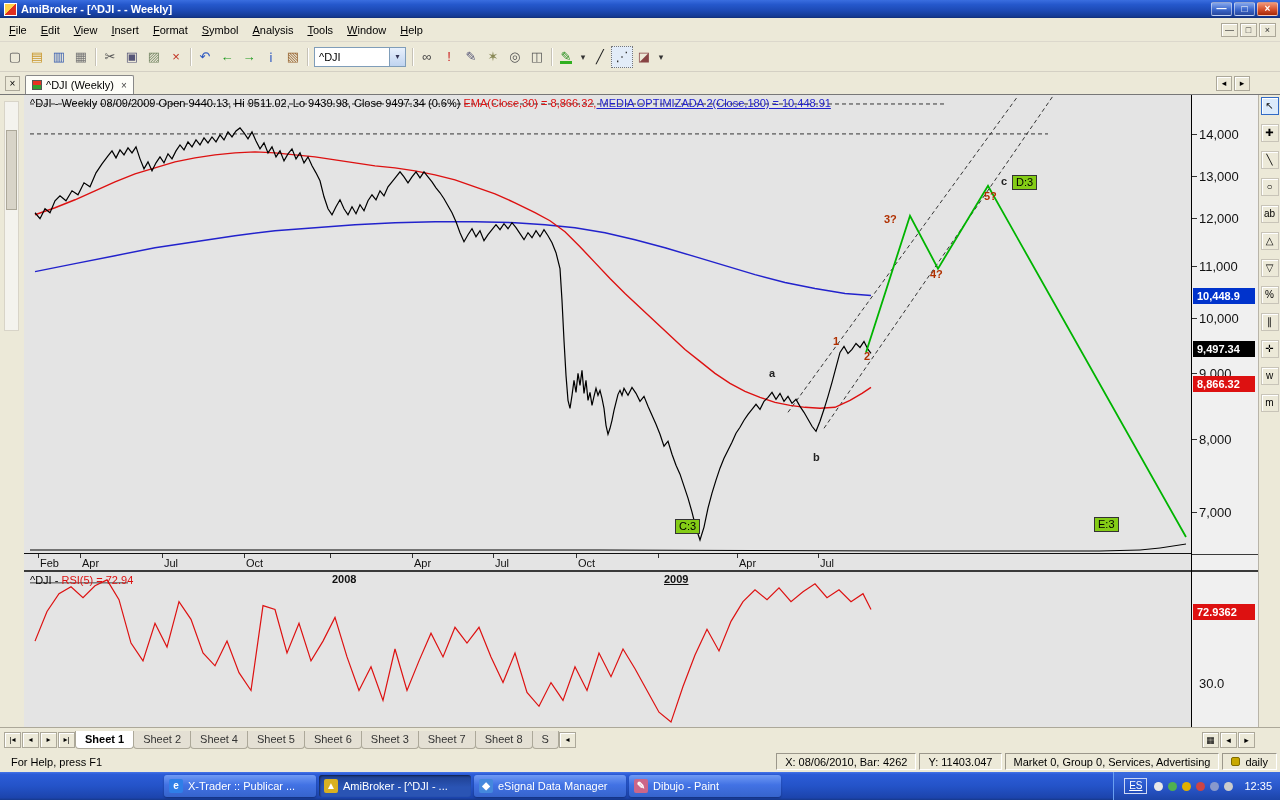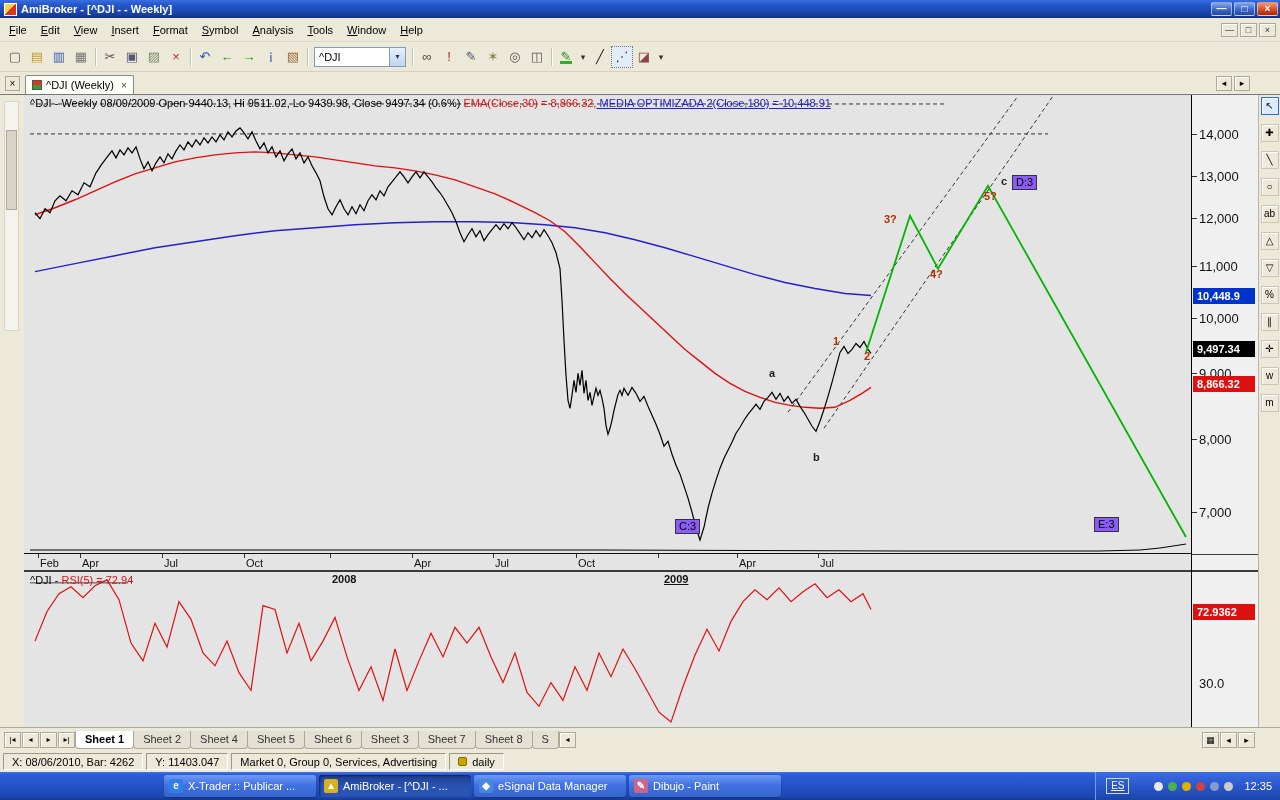--- a/index.html
+++ b/index.html
@@ -72,21 +72,21 @@
   .lscroll { position:absolute; left:4px; top:6px; width:15px; height:230px; background:#f4f3ee;
     border:1px solid #d8d4c8; }
   .lthumb { position:absolute; left:1px; right:1px; top:28px; height:80px; background:#d8d4c8;
     border:1px solid #aca899; }
   .chartcol { width:1167px; flex:none; display:flex; flex-direction:column; background:#e4e4e4; }
   .pricepane { height:459px; position:relative; overflow:hidden; }
   .pricepane svg, .rsipane svg { position:absolute; left:0; top:0; width:100%; height:100%; }
   .charttitle { position:absolute; left:6px; top:2px; white-space:nowrap; font-size:11px; z-index:3; }
   .t-black { color:#000; } .t-red { color:#dd1111; } .t-blue { color:#2222cc; text-decoration:underline; }
   .annot { position:absolute; font-weight:bold; font-size:11px; z-index:3; }
-  .wavebox { position:absolute; border:1px solid #333; background:#8b5cf6; padding:0 3px;
+  .wavebox { position:absolute; border:1px solid #333; background:#84cc16; padding:0 3px;
     font-size:11px; line-height:13px; z-index:3; }
   .xaxisrow { height:17px; flex:none; position:relative; border-top:1px solid #111; background:#e4e4e4; }
   .xlabel { position:absolute; top:3px; font-size:11px; color:#111; }
   .xlabel.bold { font-weight:bold;margin-top:16px; }
   .xtick { position:absolute; top:0; width:1px; height:4px; background:#333; }
   .rsipane { height:157px; flex:none; position:relative; border-top:2px solid #3a3a3a; overflow:hidden; }
   .rsititle { position:absolute; left:6px; top:2px; white-space:nowrap; z-index:3; }
 
   .axiscol { width:67px; flex:none; position:relative; background:#f0f0f0; border-left:1px solid #000; }
   .axlabel { position:absolute; left:7px; font-size:13px; color:#111; }
@@ -128,21 +128,21 @@
   .taskbtn { width:152px; height:22px; flex:none; margin-right:3px; border-radius:3px;
     display:flex; align-items:center; padding:0 5px; color:#fff; white-space:nowrap; overflow:hidden;
     background:linear-gradient(180deg,#6f9af4,#4272e4 45%,#3664cc); box-shadow:0 1px 2px rgba(0,0,0,.3); }
   .taskbtn.active { background:linear-gradient(180deg,#1e3f90,#2a54b4 55%,#2a54b4);
     box-shadow:inset 1px 1px 2px rgba(0,0,0,.5); }
   .taskbtn .ticon { width:14px; height:14px; flex:none; margin-right:5px; border-radius:2px;
     text-align:center; line-height:14px; font-size:10px; color:#fff; font-weight:bold; }
   .tray { margin-left:auto; height:100%; display:flex; align-items:center; padding:0 8px 0 10px;
     border-left:1px solid #6aa0f0; background:linear-gradient(180deg,#3a6ce0,#2a58cc 50%,#1c44a8); }
   .esbox { color:#fff; border:1px solid #cdd8f4; padding:0 4px; height:16px; line-height:14px;
-    margin-right:25px; font-size:10px;text-decoration:underline; }
+    margin-right:7px; font-size:10px;text-decoration:underline; }
   .traydot { width:9px; height:9px; border-radius:50%; margin-right:5px; flex:none; }
   .clock { color:#fff; margin-left:6px; font-size:11px; }
 </style>
 </head>
 <body>
 
 <div class="app">
 
   <div class="titlebar">
     <div class="appicon"></div>
@@ -342,20 +342,21 @@
       <div class="sheettab">S</div>
       <div class="snav">◂</div>
       <div class="sheetright">
         <div class="snav">▦</div>
         <div class="snav">◂</div>
         <div class="snav">▸</div>
       </div>
     </div>
 
   <div class="statusbar">
+    <div class="spanel grow">For Help, press F1</div>
     <div class="spanel sunken">X: 08/06/2010, Bar: 4262</div>
     <div class="spanel sunken">Y: 11403.047</div>
     <div class="spanel sunken">Market 0, Group 0, Services, Advertising</div>
     <div class="spanel sunken">
       <span class="ivicon"></span><span>daily</span>
     </div>
   </div>
 
   <div class="taskbar" id="taskbarEl">
       <div class="tb-spacer"></div>

